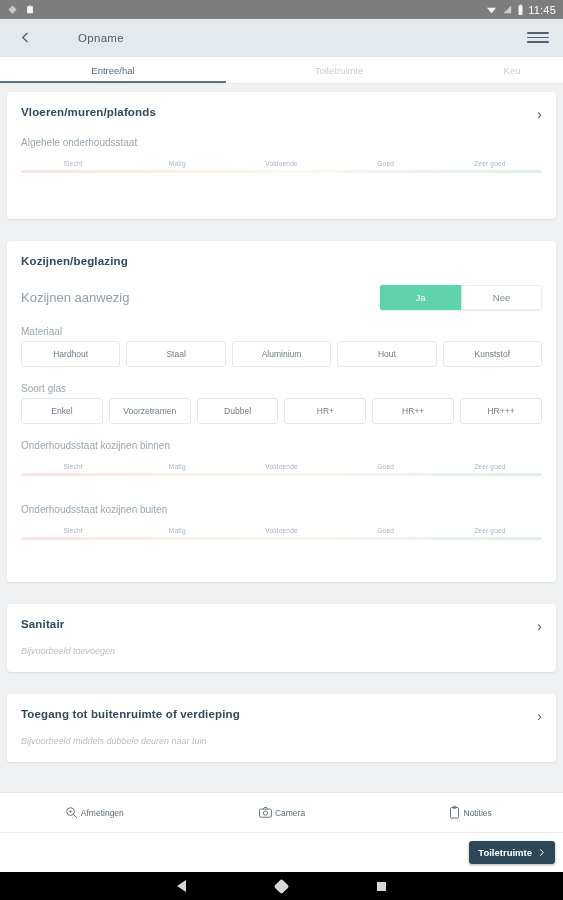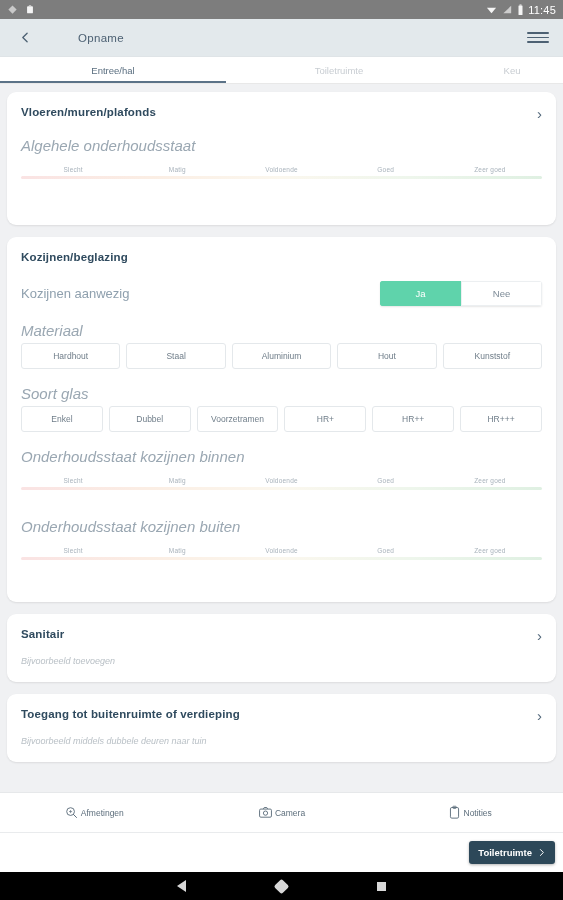--- a/index.html
+++ b/index.html
@@ -38,31 +38,31 @@
   .tab.active { color: #5b6f80; }
   .tab.active::after {
     content:""; position:absolute; left:0; right:0; bottom:0; height:2px; background:#5b7287;
   }
   .tab.partial { flex: 0 0 120px; }
 
   
   .content { position:absolute; top: 84px; left:0; right:0; bottom: 108px; background:#f0f1f3; padding: 8px 7px 0 7px; overflow:hidden; }
 
   .card {
-    background: #ffffff; border-radius: 9px; margin-bottom: 12px;
+    background: #ffffff; border-radius: 4px; margin-bottom: 22px;
     box-shadow: 0 1px 2px rgba(0,0,0,.09);
     padding: 14px 14px 16px 14px;
     position: relative;
   }
   .card-head { display:flex; align-items:flex-start; }
   .card-title { font-size: 11.5px; font-weight: bold; color: #2f4a5e; letter-spacing:.15px; }
   .chev { margin-left:auto; color:#53687b; font-size:15px; line-height:1; padding-left:8px; cursor:pointer; }
   .card-sub { font-size: 9px; color:#b9c0c6; margin-top: 13px; font-style: italic; }
 
-  .field-label { font-size: 15px; color:#9aa7b2; margin-top: 16px; margin-bottom: 3px; font-style: italic; }
+  .field-label { font-size: 10px; color:#9aa7b2; margin-top: 16px; margin-bottom: 3px; }
 
   
   .rating { margin-top: 12px; }
   .rating-labels { display:flex; }
   .rating-labels span { flex:1; text-align:center; font-size:6.5px; color:#a8b2bb; letter-spacing:.2px; }
   .rating-track {
     height: 3px; margin-top: 3px; border-radius:2px;
     background: linear-gradient(to right, #fae3e3 0%, #fbeee4 25%, #fbf7ee 50%, #eef6ec 75%, #dff0e2 100%);
   }
 
@@ -205,22 +205,22 @@
         <div class="chip">Hardhout</div>
         <div class="chip">Staal</div>
         <div class="chip">Aluminium</div>
         <div class="chip">Hout</div>
         <div class="chip">Kunststof</div>
       </div>
 
       <div class="field-label">Soort glas</div>
       <div class="chips">
         <div class="chip">Enkel</div>
+        <div class="chip">Voorzetramen</div>
         <div class="chip">Dubbel</div>
-        <div class="chip">Voorzetramen</div>
         <div class="chip">HR+</div>
         <div class="chip">HR++</div>
         <div class="chip">HR+++</div>
       </div>
 
       <div class="field-label">Onderhoudsstaat kozijnen binnen</div>
       <div class="rating">
         <div class="rating-labels">
           <span>Slecht</span>
           <span>Matig</span>

